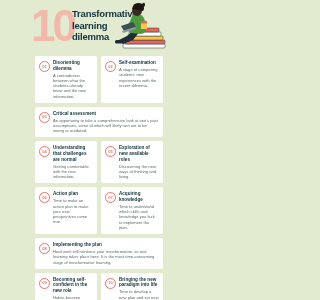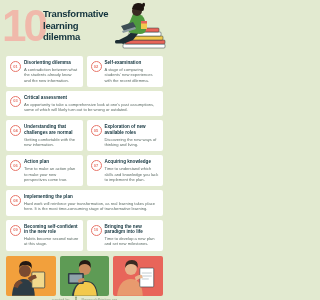--- a/index.html
+++ b/index.html
@@ -12,20 +12,21 @@
     overflow: hidden;
   }
 
   .poster {
     position: relative;
     width: 169px;
     height: 300px;
     background: #e2ead0;
     display: flex;
     flex-direction: column;
+    padding-left: 29px;
   }
 
   
   .header {
     position: relative;
     height: 56px;
     flex: 0 0 56px;
     overflow: hidden;
   }
 

